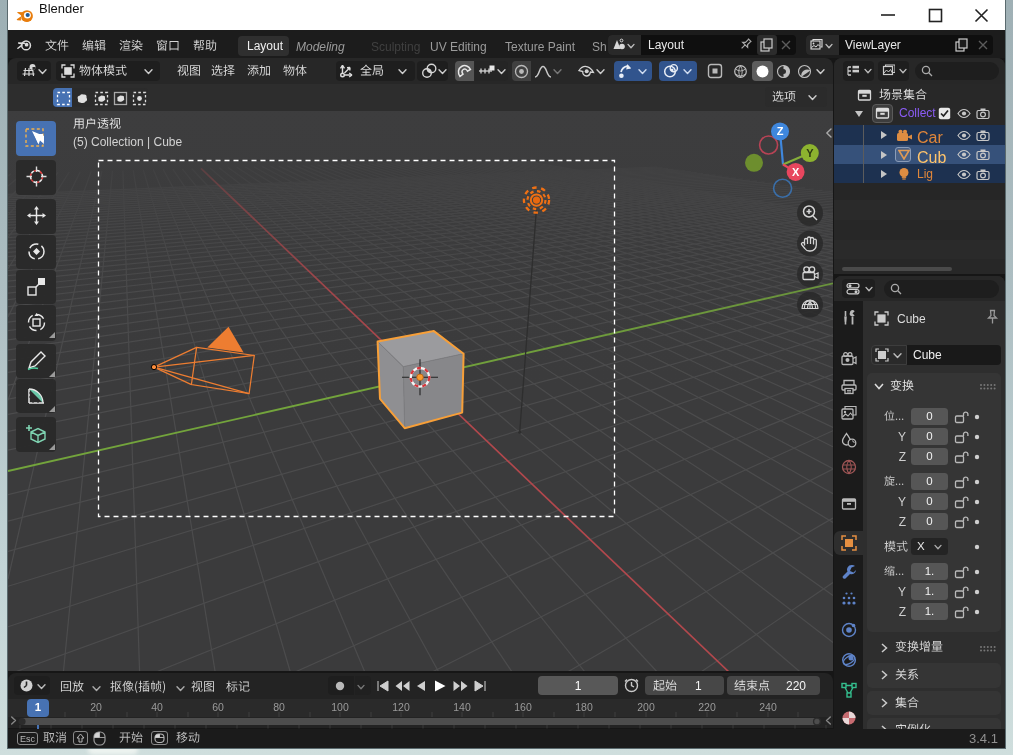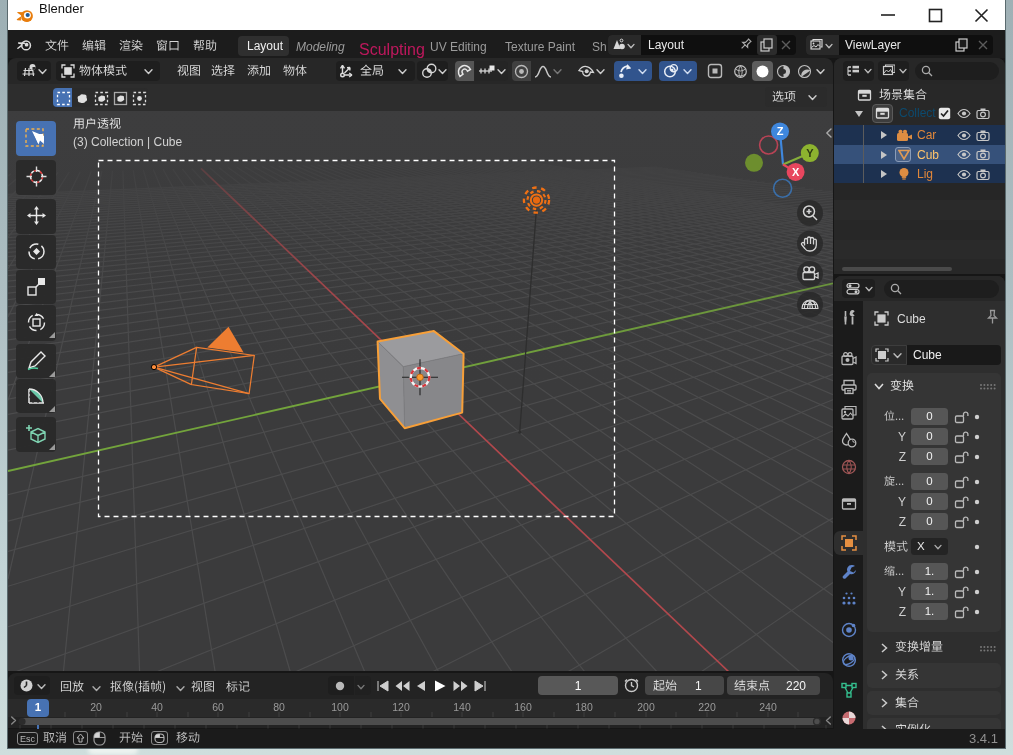--- a/index.html
+++ b/index.html
@@ -130,21 +130,21 @@
       <use href="#g7a97" transform="translate(0.0,10.8) scale(0.01200,-0.01200)" fill="#d6d6d6"></use>
       <use href="#g53e3" transform="translate(12.0,10.8) scale(0.01200,-0.01200)" fill="#d6d6d6"></use>
     </svg></div>
 <div style="position:absolute;left:193px;top:39px;"><svg width="24" height="16" viewBox="0 0 24 16">
       <use href="#g5e2e" transform="translate(0.0,10.8) scale(0.01200,-0.01200)" fill="#d6d6d6"></use>
       <use href="#g52a9" transform="translate(12.0,10.8) scale(0.01200,-0.01200)" fill="#d6d6d6"></use>
     </svg></div>
 <div class="abs" style="left:238px;top:36px;width:51px;height:20px;background:#2f2f2f;border-radius:4px"></div>
 <div class="ls" style="position:absolute;left:247px;top:39px;font-size:12px;color:#f0f0f0;font-weight:400;white-space:nowrap;line-height:1.2;">Layout</div>
 <div class="ls" style="position:absolute;left:296px;top:40px;font-size:12px;color:#9b9b9b;font-weight:400;white-space:nowrap;line-height:1.2;font-style:italic;">Modeling</div>
-<div class="ls" style="position:absolute;left:359px;top:40px;font-size:16px;color:#be185d;font-weight:400;white-space:nowrap;line-height:1.2;">Sculpting</div>
+<div class="ls" style="position:absolute;left:371px;top:40px;font-size:12px;color:#404040;font-weight:400;white-space:nowrap;line-height:1.2;">Sculpting</div>
 <div class="ls" style="position:absolute;left:430px;top:40px;font-size:12px;color:#9b9b9b;font-weight:400;white-space:nowrap;line-height:1.2;">UV Editing</div>
 <div class="ls" style="position:absolute;left:505px;top:40px;font-size:12px;color:#9b9b9b;font-weight:400;white-space:nowrap;line-height:1.2;">Texture Paint</div>
 <div class="ls" style="position:absolute;left:592px;top:40px;font-size:12px;color:#9b9b9b;font-weight:400;white-space:nowrap;line-height:1.2;">Sh</div>
 <div class="abs" style="left:608px;top:35px;width:188px;height:20px;background:#0f0f0f;border-radius:4px"></div>
 <div class="abs" style="left:608px;top:35px;width:33px;height:20px;background:#292929;border-radius:4px 0 0 4px"></div>
 <svg style="position:absolute;left:612px;top:38px;" width="14" height="13" viewBox="0 0 14 13">
     <path d="M5 2 L8.5 11 H1.5 Z" fill="#d8d8d8"></path>
     <circle cx="10" cy="8.5" r="2.8" fill="#d8d8d8"></circle>
     <circle cx="9.5" cy="2.5" r="1.4" fill="none" stroke="#d8d8d8" stroke-width="1"></circle>
   </svg>
@@ -528,21 +528,21 @@
       <circle cx="528.5" cy="89.1" r="12.6" stroke-width="2.3" stroke-dasharray="4.5 4.6"></circle>
     </g>
     <rect x="90.5" y="49.5" width="516" height="356" fill="none" stroke="#ffffff" stroke-width="1.3" stroke-dasharray="5 4"></rect>
   </svg>
 <div style="position:absolute;left:73px;top:117px;"><svg width="48" height="16" viewBox="0 0 48 16">
       <use href="#g7528" transform="translate(0.0,10.8) scale(0.01200,-0.01200)" fill="#e6e6e6"></use>
       <use href="#g6237" transform="translate(12.0,10.8) scale(0.01200,-0.01200)" fill="#e6e6e6"></use>
       <use href="#g900f" transform="translate(24.0,10.8) scale(0.01200,-0.01200)" fill="#e6e6e6"></use>
       <use href="#g89c6" transform="translate(36.0,10.8) scale(0.01200,-0.01200)" fill="#e6e6e6"></use>
     </svg></div>
-<div class="ls" style="position:absolute;left:73px;top:135px;font-size:12px;color:#d2d2d2;font-weight:400;white-space:nowrap;line-height:1.2;">(3) Collection | Cube</div>
+<div class="ls" style="position:absolute;left:73px;top:135px;font-size:12px;color:#d2d2d2;font-weight:400;white-space:nowrap;line-height:1.2;">(5) Collection | Cube</div>
 <div class="abs" style="left:16px;top:121px;width:40px;height:35px;background:#4772b3;border-radius:4px"></div>
 <div class="abs" style="left:16px;top:160px;width:40px;height:35px;background:rgba(41,41,41,0.95);border-radius:4px"></div>
 <div class="abs" style="left:16px;top:199px;width:40px;height:35px;background:rgba(41,41,41,0.95);border-radius:4px"></div>
 <div class="abs" style="left:16px;top:235px;width:40px;height:34px;background:rgba(41,41,41,0.95);border-radius:4px"></div>
 <div class="abs" style="left:16px;top:270px;width:40px;height:34px;background:rgba(41,41,41,0.95);border-radius:4px"></div>
 <div class="abs" style="left:16px;top:305px;width:40px;height:36px;background:rgba(41,41,41,0.95);border-radius:4px"></div>
 <div class="abs" style="left:16px;top:344px;width:40px;height:34px;background:rgba(41,41,41,0.95);border-radius:4px"></div>
 <div class="abs" style="left:16px;top:379px;width:40px;height:34px;background:rgba(41,41,41,0.95);border-radius:4px"></div>
 <div class="abs" style="left:16px;top:417px;width:40px;height:35px;background:rgba(41,41,41,0.95);border-radius:4px"></div>
 <svg style="position:absolute;left:49px;top:332px;" width="6" height="6" viewBox="0 0 6 6">
@@ -680,56 +680,56 @@
     </svg></div>
 <svg style="position:absolute;left:854px;top:109px;" width="10" height="9" viewBox="0 0 10 9">
     <path d="M1 2 H9 L5 8 Z" fill="#c5c5c5"></path>
   </svg>
 <div class="abs" style="left:872px;top:104px;width:21px;height:19px;background:#3d3d3d;border:1px solid #5a5a5a;border-radius:4px"></div>
 <svg style="position:absolute;left:875px;top:106px;" width="15" height="15" viewBox="0 0 15 15">
     <rect x="1.5" y="2.5" width="12" height="9.5" rx="1" fill="none" stroke="#dddddd" stroke-width="1.3"></rect>
     <rect x="1.5" y="2.5" width="12" height="3.2" fill="#dddddd"></rect>
     <rect x="5.3" y="6.8" width="4.4" height="2" fill="#dddddd"></rect>
   </svg>
-<div class="ls" style="position:absolute;left:899px;top:106px;font-size:12px;color:#0c4a6e;font-weight:400;white-space:nowrap;line-height:1.2;">Collect</div>
+<div class="ls" style="position:absolute;left:899px;top:106px;font-size:12px;color:#8b5cf6;font-weight:400;white-space:nowrap;line-height:1.2;">Collect</div>
 <svg style="position:absolute;left:938px;top:107px;" width="13" height="13" viewBox="0 0 13 13">
     <rect x="0.8" y="0.8" width="11.4" height="11.4" rx="2" fill="#e8e8e8"></rect>
     <path d="M3 6.5 L5.5 9 L10 3.5" fill="none" stroke="#222" stroke-width="1.7"></path>
   </svg>
 <svg style="position:absolute;left:957px;top:107px;" width="14" height="13" viewBox="0 0 14 13">
     <path d="M1 6.5 C3 3.5 5 2.5 7 2.5 C9 2.5 11 3.5 13 6.5 C11 9.5 9 10.5 7 10.5 C5 10.5 3 9.5 1 6.5 Z" fill="none" stroke="#c7c7c7" stroke-width="1.2"></path>
     <circle cx="7" cy="6.5" r="2.1" fill="#c7c7c7"></circle>
   </svg>
 <svg style="position:absolute;left:976px;top:107px;" width="14" height="13" viewBox="0 0 14 13">
     <rect x="1" y="3.5" width="12" height="8" rx="1.4" fill="none" stroke="#c7c7c7" stroke-width="1.2"></rect>
     <circle cx="7" cy="7.5" r="2.4" fill="none" stroke="#c7c7c7" stroke-width="1.2"></circle>
     <rect x="4.5" y="1.5" width="5" height="2" fill="#c7c7c7"></rect>
   </svg>
 <div class="abs" style="left:834px;top:125px;width:171px;height:19.5px;background:#1d3150"></div>
 <div class="abs" style="left:834px;top:144.5px;width:171px;height:19.5px;background:#36517a"></div>
 <div class="abs" style="left:834px;top:164px;width:171px;height:19.5px;background:#1d3150"></div>
 <svg style="position:absolute;left:879px;top:130px;" width="10" height="9" viewBox="0 0 10 9">
     <path d="M2 1 L8 5 L2 9 Z" fill="#c5c5c5"></path>
   </svg>
 <div style="position:absolute;left:0px;top:0px;"><svg width="1" height="1" viewBox="0 0 1 1"></svg></div>
-<div class="ls" style="position:absolute;left:917px;top:128px;font-size:12px;color:#e0873a;font-weight:400;white-space:nowrap;line-height:1.2;">Car</div>
+<div class="ls" style="position:absolute;left:917px;top:128px;font-size:16px;color:#e0873a;font-weight:400;white-space:nowrap;line-height:1.2;">Car</div>
 <svg style="position:absolute;left:957px;top:128.5px;" width="14" height="13" viewBox="0 0 14 13">
     <path d="M1 6.5 C3 3.5 5 2.5 7 2.5 C9 2.5 11 3.5 13 6.5 C11 9.5 9 10.5 7 10.5 C5 10.5 3 9.5 1 6.5 Z" fill="none" stroke="#c7c7c7" stroke-width="1.2"></path>
     <circle cx="7" cy="6.5" r="2.1" fill="#c7c7c7"></circle>
   </svg>
 <svg style="position:absolute;left:976px;top:128.5px;" width="14" height="13" viewBox="0 0 14 13">
     <rect x="1" y="3.5" width="12" height="8" rx="1.4" fill="none" stroke="#c7c7c7" stroke-width="1.2"></rect>
     <circle cx="7" cy="7.5" r="2.4" fill="none" stroke="#c7c7c7" stroke-width="1.2"></circle>
     <rect x="4.5" y="1.5" width="5" height="2" fill="#c7c7c7"></rect>
   </svg>
 <svg style="position:absolute;left:879px;top:149.5px;" width="10" height="9" viewBox="0 0 10 9">
     <path d="M2 1 L8 5 L2 9 Z" fill="#c5c5c5"></path>
   </svg>
 <div style="position:absolute;left:0px;top:0px;"><svg width="1" height="1" viewBox="0 0 1 1"></svg></div>
-<div class="ls" style="position:absolute;left:917px;top:147.5px;font-size:12px;color:#ffc46b;font-weight:400;white-space:nowrap;line-height:1.2;">Cub</div>
+<div class="ls" style="position:absolute;left:917px;top:147.5px;font-size:16px;color:#ffc46b;font-weight:400;white-space:nowrap;line-height:1.2;">Cub</div>
 <svg style="position:absolute;left:957px;top:148.0px;" width="14" height="13" viewBox="0 0 14 13">
     <path d="M1 6.5 C3 3.5 5 2.5 7 2.5 C9 2.5 11 3.5 13 6.5 C11 9.5 9 10.5 7 10.5 C5 10.5 3 9.5 1 6.5 Z" fill="none" stroke="#c7c7c7" stroke-width="1.2"></path>
     <circle cx="7" cy="6.5" r="2.1" fill="#c7c7c7"></circle>
   </svg>
 <svg style="position:absolute;left:976px;top:148.0px;" width="14" height="13" viewBox="0 0 14 13">
     <rect x="1" y="3.5" width="12" height="8" rx="1.4" fill="none" stroke="#c7c7c7" stroke-width="1.2"></rect>
     <circle cx="7" cy="7.5" r="2.4" fill="none" stroke="#c7c7c7" stroke-width="1.2"></circle>
     <rect x="4.5" y="1.5" width="5" height="2" fill="#c7c7c7"></rect>
   </svg>
 <svg style="position:absolute;left:879px;top:169px;" width="10" height="9" viewBox="0 0 10 9">

